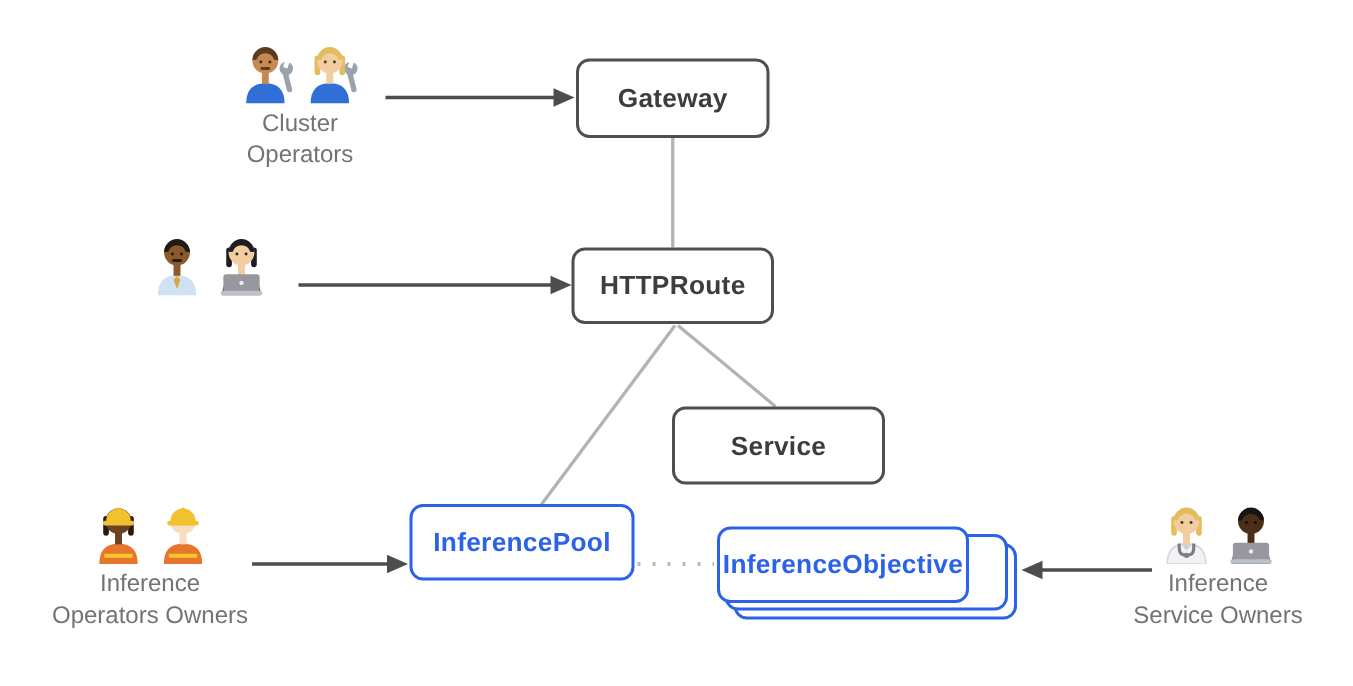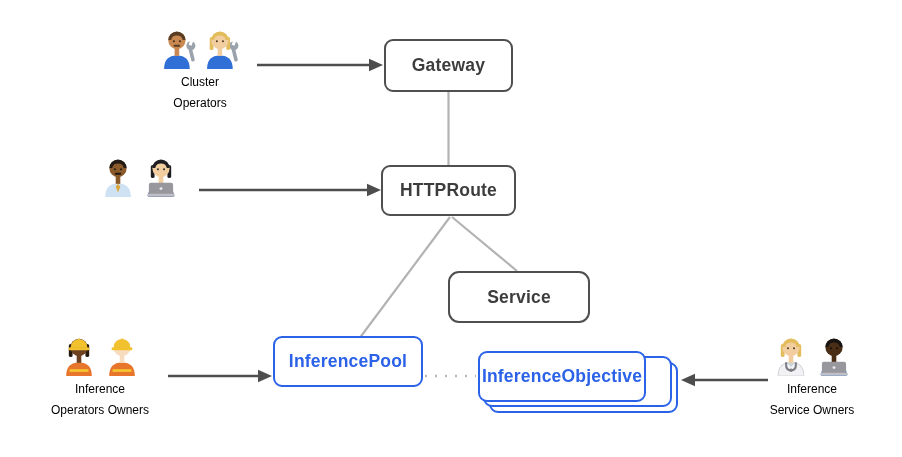--- a/index.html
+++ b/index.html
@@ -11,30 +11,30 @@
   .ar line{stroke:#4d4d4d;stroke-width:2.4;}
   .ar polygon{fill:#4d4d4d;stroke:none;}
   .node{position:absolute;display:flex;align-items:center;justify-content:center;
         background:#fff;border:2.5px solid #4f4f4f;border-radius:9px;
         font-weight:bold;font-size:17.5px;color:#3d3d3d;letter-spacing:.2px;box-sizing:border-box;}
   .node.accent{border-color:#2b62e8;color:#2b62e8;}
   .stack-layer{position:absolute;width:189px;height:51px;background:#fff;
         border:2.5px solid #2b62e8;border-radius:9px;box-sizing:border-box;}
   #n-gateway{left:384px;top:39px;width:129px;height:53px;}
   #n-httproute{left:381px;top:165px;width:135px;height:51px;}
-  #n-service{left:448px;top:271px;width:142px;height:52px;border-radius:11px;}
+  #n-service{left:448px;top:271px;width:142px;height:52px;}
   #n-inferencepool{left:273px;top:336px;width:150px;height:51px;}
   #stack-l3{left:489px;top:362px;}
   #stack-l2{left:483px;top:356px;}
   #n-inferenceobjective{left:478px;top:351px;width:168px;height:51px;text-align:center;}
   .persona{position:absolute;display:flex;flex-direction:column;align-items:center;}
   .icons{display:flex;gap:5px;height:42px;}
   .eicon{display:inline-block;width:38px;height:42px;}
   .eicon svg{display:block;width:38px;height:42px;}
-  .plabel{margin-top:3px;font-size:12px;line-height:21px;color:#000000;text-align:center;white-space:nowrap;}
+  .plabel{margin-top:3px;font-size:16px;line-height:21px;color:#737373;text-align:center;white-space:nowrap;}
   .plabel span{display:block;}
   #p-cluster-operators{left:130px;top:27px;width:140px;}
   #p-application-developers{left:69px;top:155px;width:140px;}
   #p-platform-owners{left:24px;top:334px;width:152px;}
   #p-workload-owners{left:732px;top:334px;width:160px;}
 </style>
 </head>
 <body>
 
 <div class="canvas">

